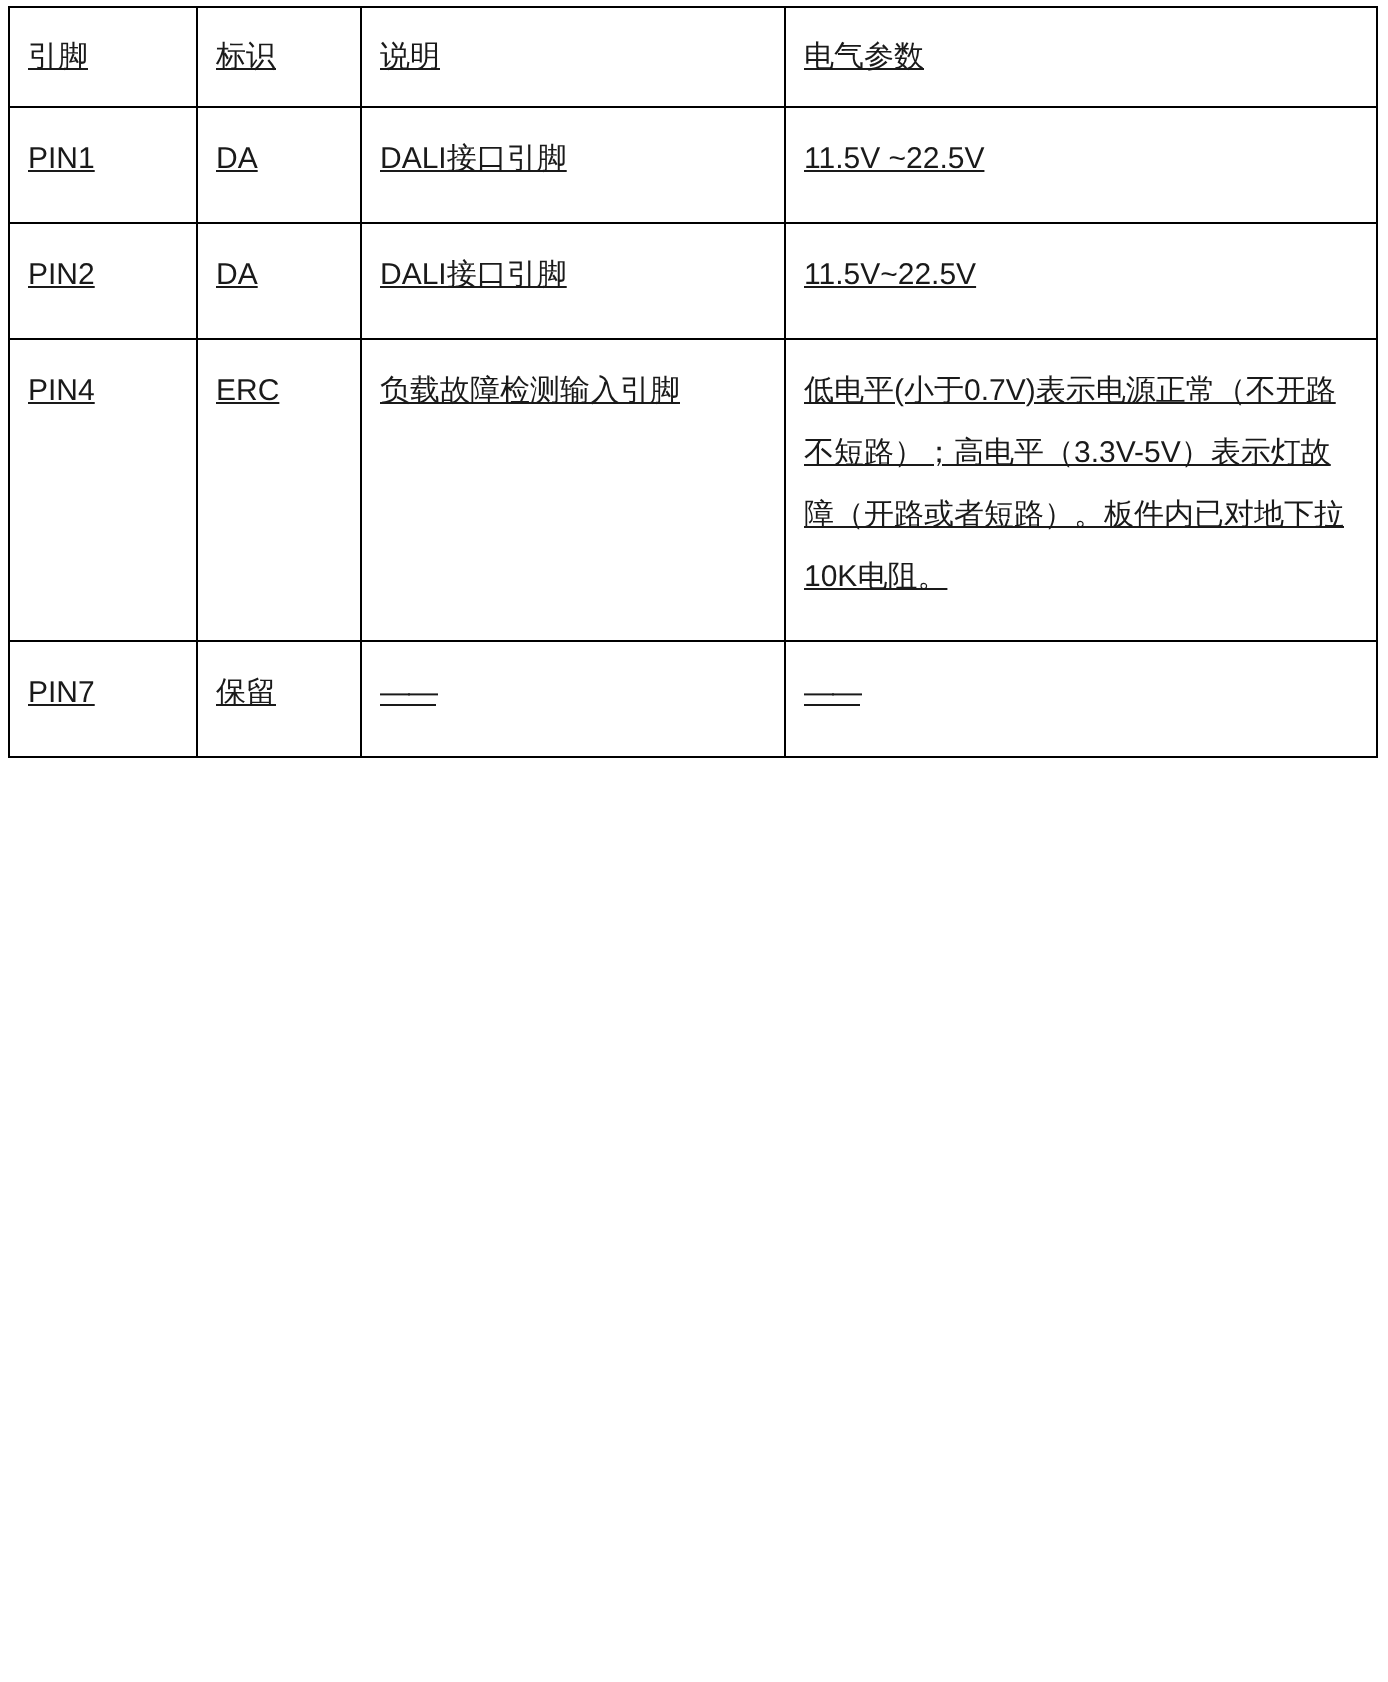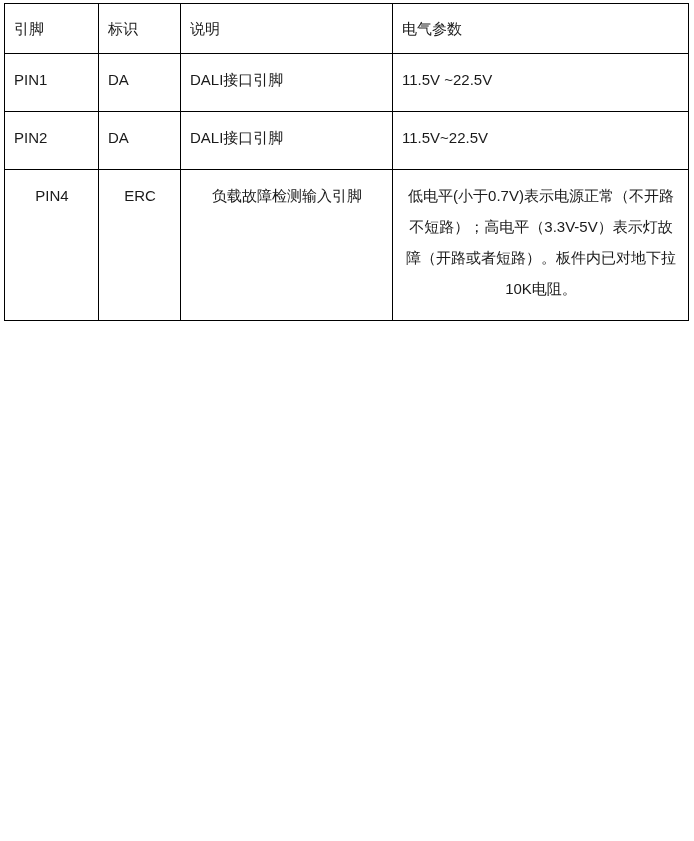--- a/index.html
+++ b/index.html
@@ -26,40 +26,40 @@
     margin: 3px 0 0 4px;
     table-layout: fixed;
   }
   table.pin-table td {
     border: 1px solid #000000;
     vertical-align: top;
     padding: 10px 8px 16px 9px;
     font-size: 15px;
     line-height: 31px;
     word-break: break-word;
+    text-decoration: underline;
   }
   col.c1 { width: 94px; }
   col.c2 { width: 82px; }
   col.c3 { width: 212px; }
   col.c4 { width: 296px; }
 
   tr.header-row td {
     padding-top: 9px;
     padding-bottom: 9px;
   }
   td.cell-pin, td.cell-sign {
     white-space: nowrap;
   }
   td.cell-desc, td.cell-elec {
     line-height: 32px;
   }
   .row-tall td {
     padding-top: 11px;
     padding-bottom: 11px;
-    text-align: center;
   }
   .nowrap-dash {
     letter-spacing: -1px;
   }
 </style>
 </head>
 <body>
 
 <div class="page">
   <table class="pin-table">
@@ -94,16 +94,22 @@
 
       <tr class="row-tall">
         <td class="cell-pin">PIN4</td>
         <td class="cell-sign">ERC</td>
         <td class="cell-desc">负载故障检测输入引脚</td>
         <td class="cell-elec">低电平(小于0.7V)表示电源正常（不开路不短路）；高电平（3.3V-5V）表示灯故障（开路或者短路）。板件内已对地下拉10K电阻。</td>
       </tr>
 
 
 
+      <tr>
+        <td class="cell-pin">PIN7</td>
+        <td class="cell-sign">保留</td>
+        <td class="cell-desc nowrap-dash">——</td>
+        <td class="cell-elec nowrap-dash">——</td>
+      </tr>
 
     </tbody>
   </table>
 </div>
 
 </body></html>

